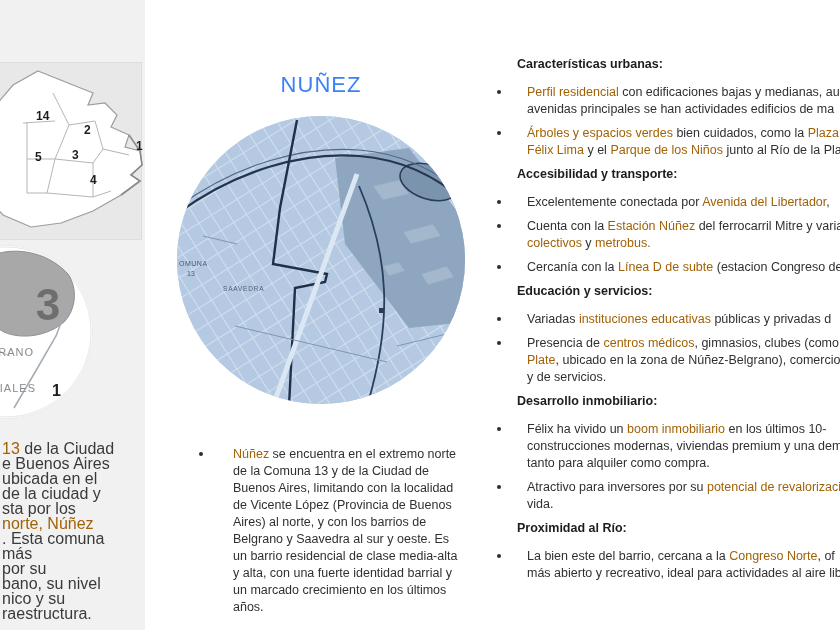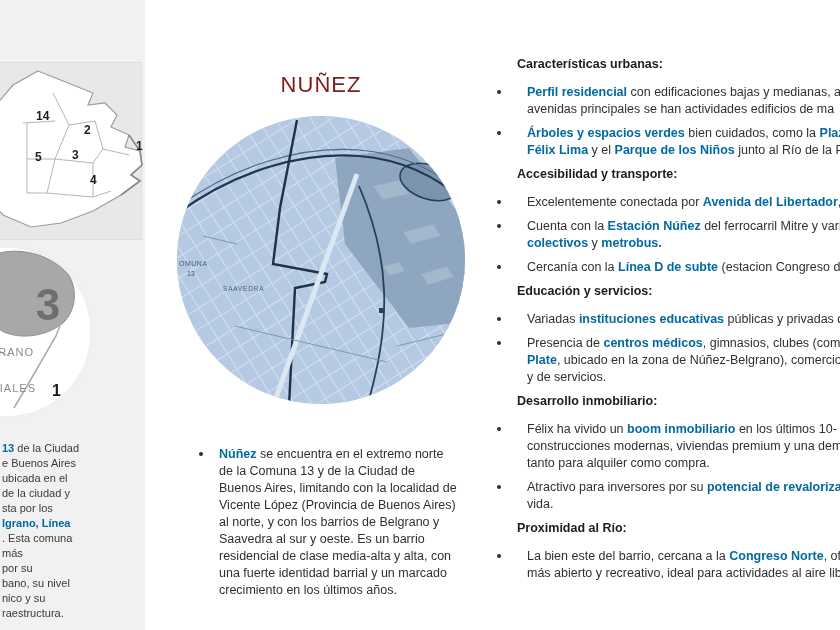--- a/index.html
+++ b/index.html
@@ -1,34 +1,34 @@
 <!DOCTYPE html>
 <html><head>
 <meta charset="utf-8">
 <style>
   html,body{margin:0;padding:0}
   body{
     width:840px;height:630px;overflow:hidden;position:relative;
     background:#ffffff;font-family:"Liberation Sans",sans-serif;color:#303030;
   }
-  .b{font-weight:bold;color:#0369a1}
+  .b{font-weight:normal;color:#a16207}
 
   
   .sidebar{position:absolute;left:0;top:0;width:145px;height:630px;background:#f1f1f1}
   .comunas-map{position:absolute;left:-58px;top:62px;width:200px;height:178px;background:#e8e8e8;border:1px solid #dedede;box-sizing:border-box}
   .comuna13-map{position:absolute;left:-80px;top:246px;width:172px;height:172px;border-radius:50%;overflow:hidden;background:#ffffff;box-shadow:0 0 0 1px #ececec}
-  .sidebar-caption{position:absolute;left:2px;top:441px;font-size:11px;line-height:15px;color:#3a3a3a;white-space:nowrap}
+  .sidebar-caption{position:absolute;left:2px;top:441px;font-size:16px;line-height:15px;color:#3a3a3a;white-space:nowrap}
 
   
   .page-title{position:absolute;left:177px;top:72px;width:288px;text-align:center;
-    font-size:22px;letter-spacing:1px;color:#7f1d1d;font-weight:normal;margin:0}
+    font-size:22px;letter-spacing:1px;color:#3b82f6;font-weight:normal;margin:0}
   .big-map{position:absolute;left:177px;top:116px;width:288px;height:288px;border-radius:50%;overflow:hidden;background:#b5cae2}
   .description{position:absolute;left:199px;top:446px;width:262px;display:flex;align-items:flex-start}
   .description .dot{margin-top:6px}
-  .description-text{margin-left:16px;width:240px;font-size:12.5px;line-height:17px}
+  .description-text{margin-left:30px;width:240px;font-size:12.5px;line-height:17px}
 
   
   .right-col{position:absolute;left:495px;top:46px;width:380px;padding-top:6px}
   .sec-heading{font-weight:bold;font-size:12.5px;line-height:17px;color:#1c1c1c;margin:4px 0 11px 22px;white-space:nowrap}
   .bullet{display:flex;align-items:flex-start;margin:0 0 7px 2px}
   .dot{flex:0 0 auto;width:4px;height:4px;border-radius:50%;background:#2e2e2e;margin-top:6px}
   .bullet-lines{margin-left:26px;font-size:12.5px;line-height:17px}
   .bline{white-space:nowrap}
   .cap-line{white-space:nowrap}
 
@@ -67,21 +67,21 @@
     <text x="132" y="150" font-size="16" font-weight="bold" fill="#1d1d1d">1</text>
   </svg>
 </div>
 
 <div class="sidebar-caption">
     <div class="cap-line"><span class="b">13</span><span> de la Ciudad</span></div>
     <div class="cap-line"><span>e Buenos Aires</span></div>
     <div class="cap-line"><span>ubicada en el</span></div>
     <div class="cap-line"><span>de la ciudad y</span></div>
     <div class="cap-line"><span>sta por los</span></div>
-    <div class="cap-line"><span class="b">lgrano, Línea</span></div>
+    <div class="cap-line"><span class="b">norte, Núñez</span></div>
     <div class="cap-line"><span>. Esta comuna</span></div>
     <div class="cap-line"><span>más</span></div>
     <div class="cap-line"><span>por su</span></div>
     <div class="cap-line"><span>bano, su nivel</span></div>
     <div class="cap-line"><span>nico y su</span></div>
     <div class="cap-line"><span>raestructura.</span></div>
   </div>
 
 <h1 class="page-title">NUÑEZ</h1>
 

